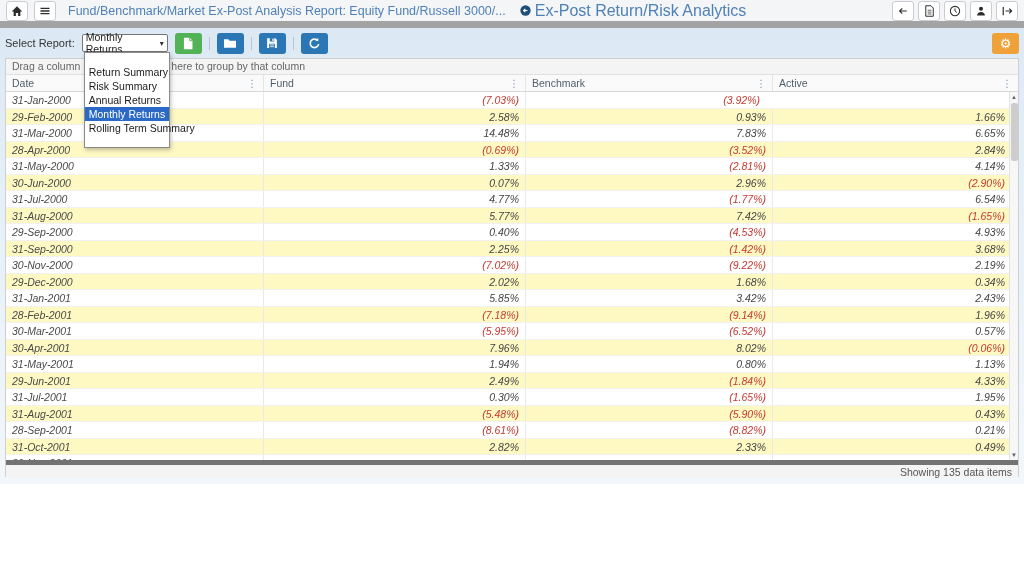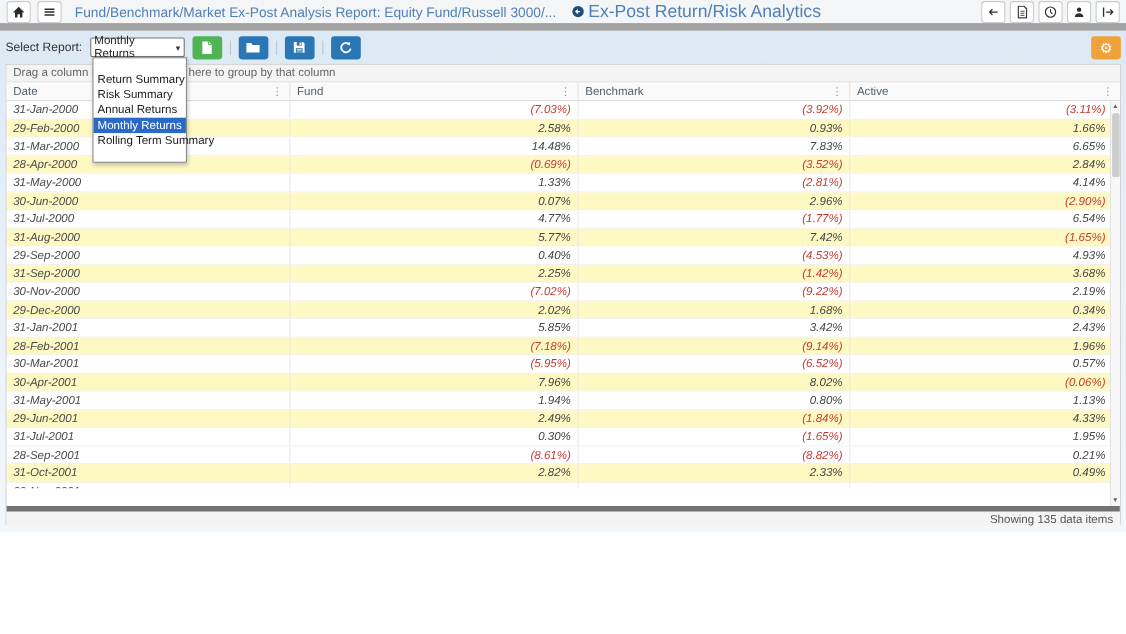--- a/index.html
+++ b/index.html
@@ -258,21 +258,20 @@
           <span>Active</span>
           <span class="kebab">⋮</span>
         </div>
       </div>
     <div class="gbody">
 
     <div class="row">
           <div class="cell col-0 date">31-Jan-2000</div>
           <div class="cell col-1 val neg">(7.03%)</div>
           <div class="cell col-2 val neg">(3.92%)</div>
-          <div class="cell col-3 val neg">(3.11%)</div>
         </div>
         <div class="row alt">
           <div class="cell col-0 date">29-Feb-2000</div>
           <div class="cell col-1 val">2.58%</div>
           <div class="cell col-2 val">0.93%</div>
           <div class="cell col-3 val">1.66%</div>
         </div>
         <div class="row">
           <div class="cell col-0 date">31-Mar-2000</div>
           <div class="cell col-1 val">14.48%</div>
@@ -367,20 +366,26 @@
           <div class="cell col-0 date">29-Jun-2001</div>
           <div class="cell col-1 val">2.49%</div>
           <div class="cell col-2 val neg">(1.84%)</div>
           <div class="cell col-3 val">4.33%</div>
         </div>
         <div class="row">
           <div class="cell col-0 date">31-Jul-2001</div>
           <div class="cell col-1 val">0.30%</div>
           <div class="cell col-2 val neg">(1.65%)</div>
           <div class="cell col-3 val">1.95%</div>
+        </div>
+        <div class="row alt">
+          <div class="cell col-0 date">31-Aug-2001</div>
+          <div class="cell col-1 val neg">(5.48%)</div>
+          <div class="cell col-2 val neg">(5.90%)</div>
+          <div class="cell col-3 val">0.43%</div>
         </div>
         <div class="row">
           <div class="cell col-0 date">28-Sep-2001</div>
           <div class="cell col-1 val neg">(8.61%)</div>
           <div class="cell col-2 val neg">(8.82%)</div>
           <div class="cell col-3 val">0.21%</div>
         </div>
         <div class="row alt">
           <div class="cell col-0 date">31-Oct-2001</div>
           <div class="cell col-1 val">2.82%</div>

